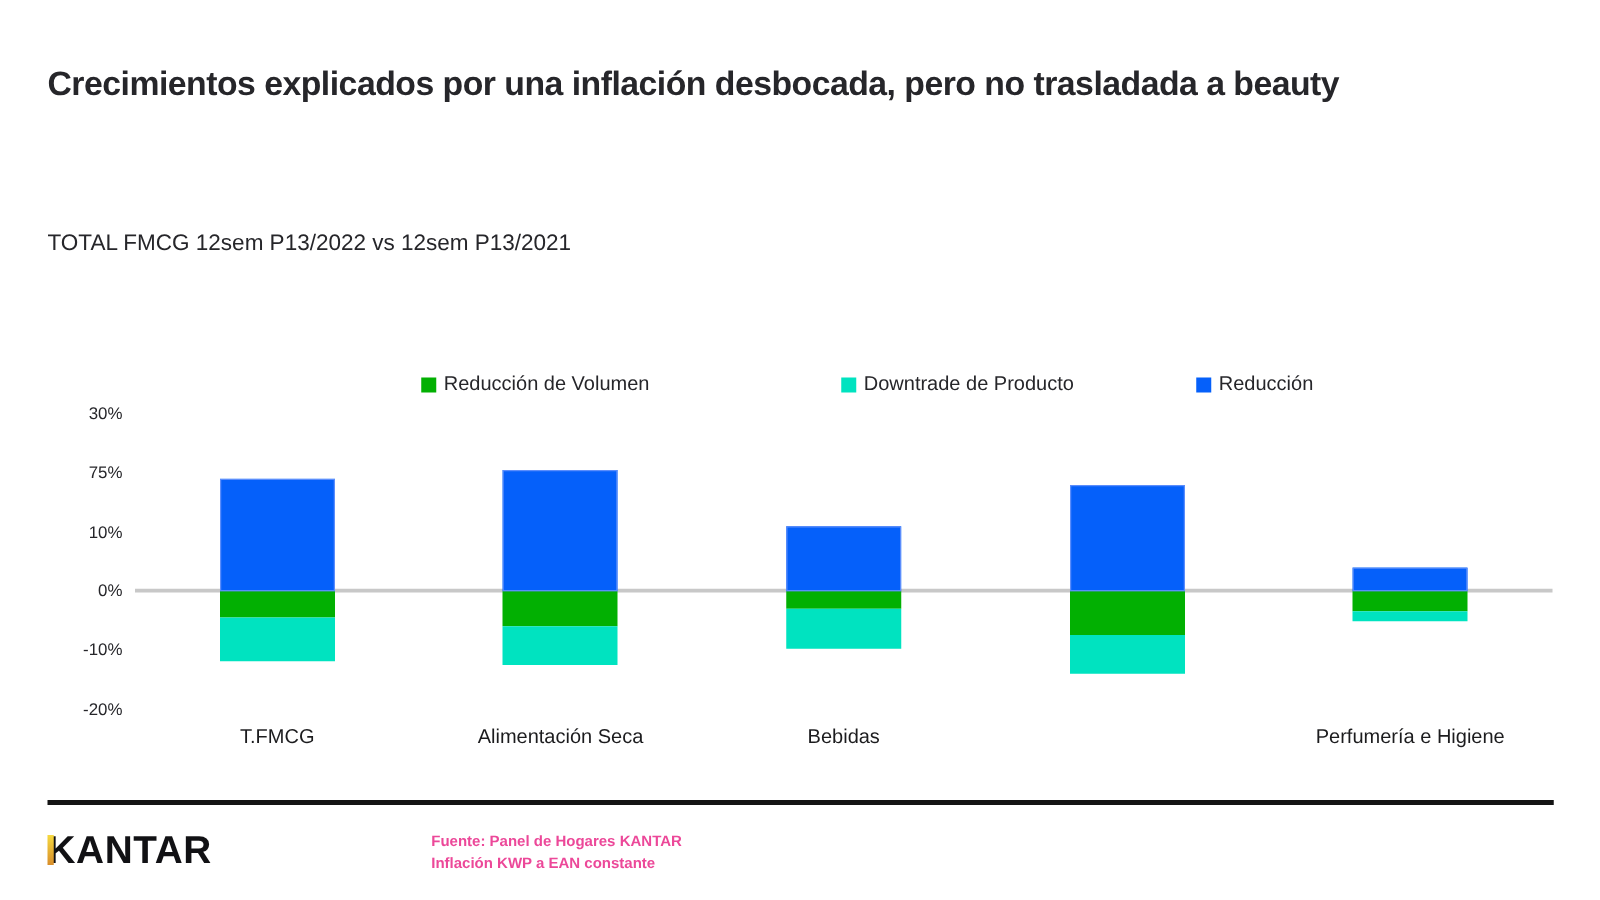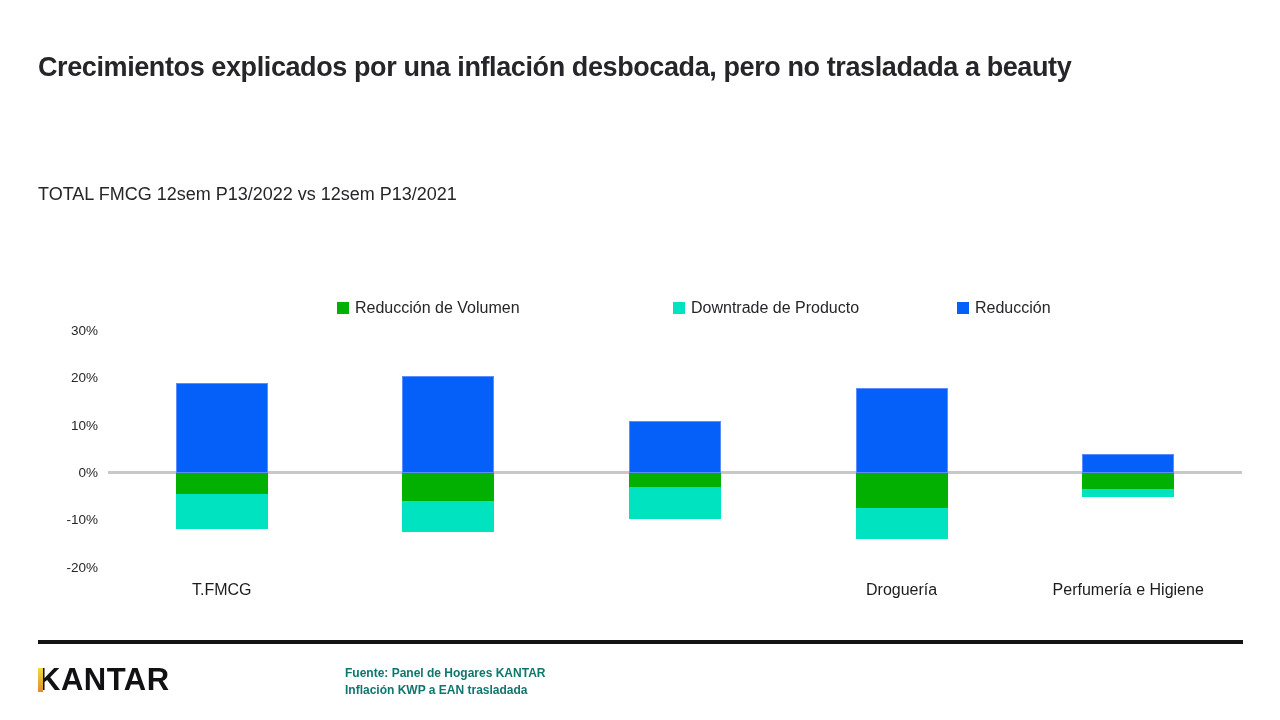--- a/index.html
+++ b/index.html
@@ -50,55 +50,56 @@
     font-size:31px;font-weight:700;letter-spacing:0.5px;color:#111114;
     line-height:32px;
     text-align:right;
   }
   .kantar-k-bar{
     position:absolute;left:0px;top:4px;width:5px;height:24px;
     background:linear-gradient(to top,#d98e2b,#f6d93f);
   }
   .source-note{
     position:absolute;left:345px;top:665px;
-    font-size:12px;font-weight:600;line-height:17px;color:#0f766e;
+    font-size:12px;font-weight:600;line-height:17px;color:#ec4899;
   }
 </style>
 </head>
 <body>
 
 <div class="slide-title">Crecimientos explicados por una inflación desbocada, pero no trasladada a beauty</div>
 
 <div class="chart-heading">
   <div>TOTAL FMCG 12sem P13/2022 vs 12sem P13/2021</div>
 </div>
 
 <div class="chart-area">
   <div class="zero-line" style="background: rgb(200, 200, 200);"></div>
 
 <div class="ytick" style="left: 38px; top: 322.1px;">30%</div>
-    <div class="ytick" style="left: 38px; top: 369.4px;">20%</div>
+    <div class="ytick" style="left: 38px; top: 369.4px;">75%</div>
     <div class="ytick" style="left: 38px; top: 416.7px;">10%</div>
     <div class="ytick" style="left: 38px; top: 464px;">0%</div>
     <div class="ytick" style="left: 38px; top: 511.3px;">-10%</div>
     <div class="ytick" style="left: 38px; top: 558.6px;">-20%</div>
     <div class="bar-seg" style="left: 175.8px; width: 92px; background: rgb(2, 176, 2); top: 473px; height: 21.285px;"></div>
     <div class="bar-seg" style="left: 175.8px; width: 92px; background: rgb(0, 227, 192); top: 494.285px; height: 34.529px;"></div>
     <div class="bar-seg" style="left: 175.8px; width: 92px; background: rgb(5, 96, 250); box-shadow: rgb(91, 141, 252) 0px 0px 0px 1px inset; top: 383.13px; height: 89.87px;"></div>
     <div class="cat-label" style="left: 101.8px; top: 581px;">T.FMCG</div>
     <div class="bar-seg" style="left: 402.4px; width: 92px; background: rgb(2, 176, 2); top: 473px; height: 28.38px;"></div>
     <div class="bar-seg" style="left: 402.4px; width: 92px; background: rgb(0, 227, 192); top: 501.38px; height: 30.272px;"></div>
     <div class="bar-seg" style="left: 402.4px; width: 92px; background: rgb(5, 96, 250); box-shadow: rgb(91, 141, 252) 0px 0px 0px 1px inset; top: 376.035px; height: 96.965px;"></div>
+    <div class="cat-label" style="left: 328.4px; top: 581px;">Alimentación Seca</div>
     <div class="bar-seg" style="left: 629px; width: 92px; background: rgb(2, 176, 2); top: 473px; height: 14.19px;"></div>
     <div class="bar-seg" style="left: 629px; width: 92px; background: rgb(0, 227, 192); top: 487.19px; height: 32.164px;"></div>
     <div class="bar-seg" style="left: 629px; width: 92px; background: rgb(5, 96, 250); box-shadow: rgb(91, 141, 252) 0px 0px 0px 1px inset; top: 420.97px; height: 52.03px;"></div>
+    <div class="cat-label" style="left: 555px; top: 581px;">Bebidas</div>
     <div class="bar-seg" style="left: 855.6px; width: 92px; background: rgb(2, 176, 2); top: 473px; height: 34.529px;"></div>
     <div class="bar-seg" style="left: 855.6px; width: 92px; background: rgb(0, 227, 192); top: 507.529px; height: 31.218px;"></div>
     <div class="bar-seg" style="left: 855.6px; width: 92px; background: rgb(5, 96, 250); box-shadow: rgb(91, 141, 252) 0px 0px 0px 1px inset; top: 387.86px; height: 85.14px;"></div>
-    <div class="cat-label" style="left: 781.6px; top: 581px;">Droguería</div>
     <div class="bar-seg" style="left: 1082.2px; width: 92px; background: rgb(2, 176, 2); top: 473px; height: 16.082px;"></div>
     <div class="bar-seg" style="left: 1082.2px; width: 92px; background: rgb(0, 227, 192); top: 489.082px; height: 7.568px;"></div>
     <div class="bar-seg" style="left: 1082.2px; width: 92px; background: rgb(5, 96, 250); box-shadow: rgb(91, 141, 252) 0px 0px 0px 1px inset; top: 454.08px; height: 18.92px;"></div>
     <div class="cat-label" style="left: 1008.2px; top: 581px;">Perfumería e Higiene</div>
     <div class="legend-item" style="left: 337px; text-align: right;">
       <span class="legend-swatch" style="background: rgb(2, 176, 2);"></span>
       <span>Reducción de Volumen</span>
     </div>
     <div class="legend-item" style="left: 673px; justify-content: flex-end;">
       <span class="legend-swatch" style="background: rgb(0, 227, 192);"></span>
@@ -112,14 +113,14 @@
 
 <div class="footer-divider"></div>
 
 <div class="kantar-logo">
   <span>KANTAR</span>
   <span class="kantar-k-bar"></span>
 </div>
 
 <div class="source-note">
   <div>Fuente: Panel de Hogares KANTAR</div>
-  <div>Inflación KWP a EAN trasladada</div>
+  <div>Inflación KWP a EAN constante</div>
 </div>
 
 </body></html>

